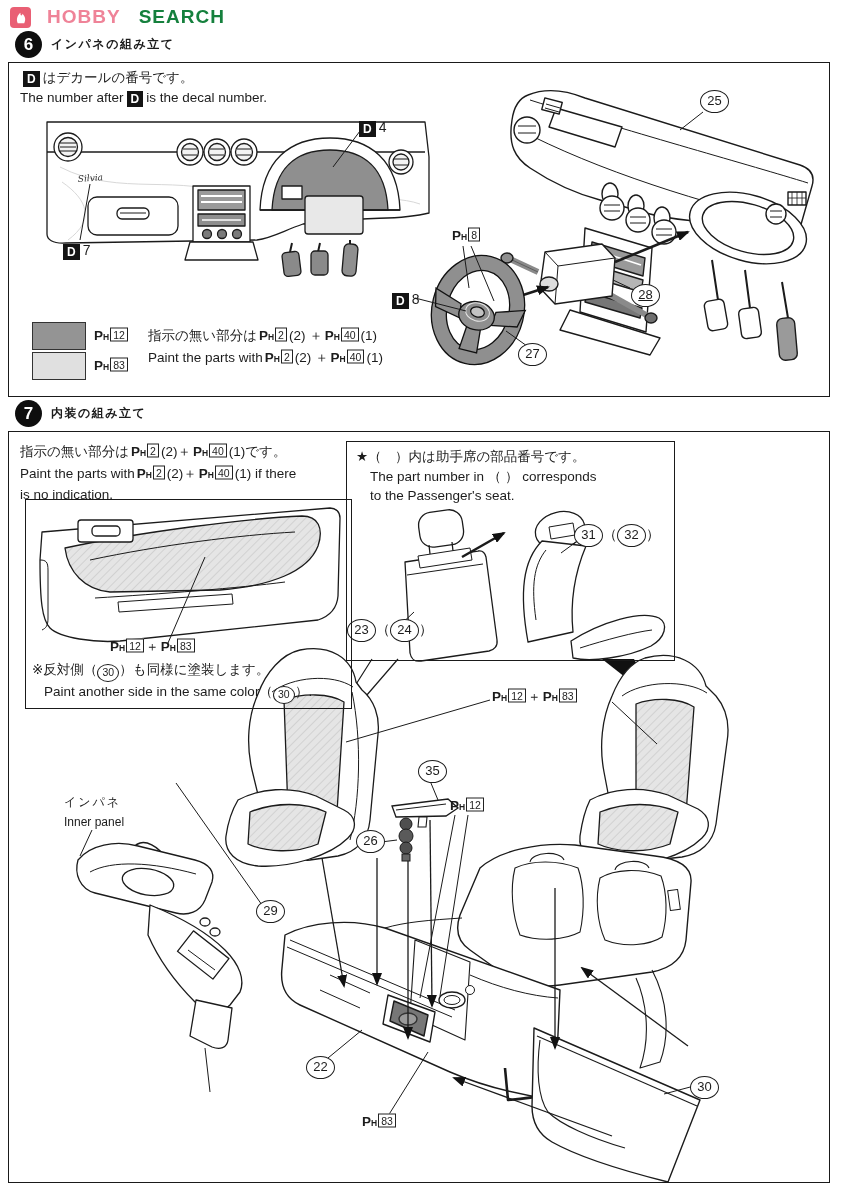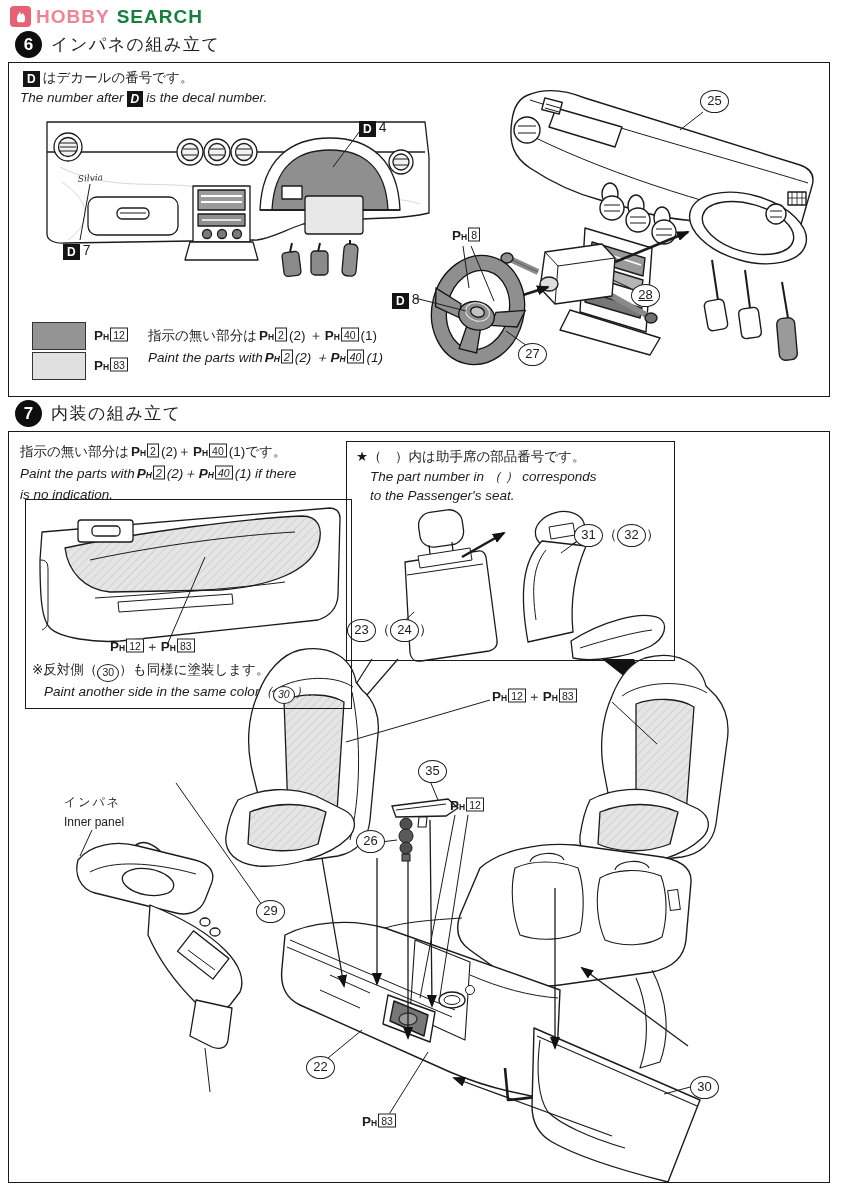--- a/index.html
+++ b/index.html
@@ -1,34 +1,34 @@
 <!DOCTYPE html>
 <html><head>
 <meta charset="utf-8">
 <style>
   html,body{margin:0;padding:0;background:#ffffff;}
   #page{position:relative;width:844px;height:1200px;background:#fff;overflow:hidden;
         font-family:"Liberation Sans","DejaVu Sans",sans-serif;color:#1c1c1c;}
   #art{position:absolute;left:0;top:0;z-index:1;pointer-events:none;}
   .abs{position:absolute;z-index:2;}
   
-  .brand{display:flex;align-items:flex-start;gap:5px;}
+  .brand{display:flex;align-items:flex-end;gap:16px;}
   .brand .mark{width:21px;height:21px;background:#e95f74;border-radius:4px;display:flex;align-items:center;justify-content:center;}
   .brand .w1{color:#ef8398;font-weight:700;font-size:19px;letter-spacing:1px;}
   .brand .w2{color:#15803d;font-weight:700;font-size:19px;letter-spacing:1px;margin-left:2px;}
   
   .stephead{display:flex;align-items:center;gap:9px;}
   .stepnum{width:27px;height:27px;border-radius:50%;background:#0e0e0e;color:#fff;
            font-size:17px;font-weight:700;display:flex;align-items:center;justify-content:center;}
-  .steptitle{font-size:17px;font-weight:400;letter-spacing:1.5px;}
+  .steptitle{font-size:12px;font-weight:700;letter-spacing:1.5px;}
   
   .box{position:absolute;border:1.6px solid #1a1a1a;background:transparent;z-index:2;}
   
   .tline{font-size:13.5px;line-height:19.5px;white-space:nowrap;}
-  .tline-en{font-size:13.5px;line-height:19.5px;white-space:nowrap;font-style:italic;}
+  .tline-en{font-size:13.5px;line-height:19.5px;white-space:nowrap;}
   
   .dbadge{display:inline-block;background:#141414;color:#fff;font-weight:700;font-size:12px;
           line-height:14px;padding:1px 4px;margin:0 3px;vertical-align:-1px;}
   .dnum{font-size:14px;}
   
   .ph{white-space:nowrap;margin:0 2px;}
   .php{font-weight:800;font-size:13.5px;}
   .phh{font-size:8.5px;font-weight:700;}
   .phn{display:inline-block;border:1.1px solid #222;background:#fff;font-size:10.5px;
        line-height:12px;padding:0 2px;margin-left:1px;transform:translateY(-1.5px);}

